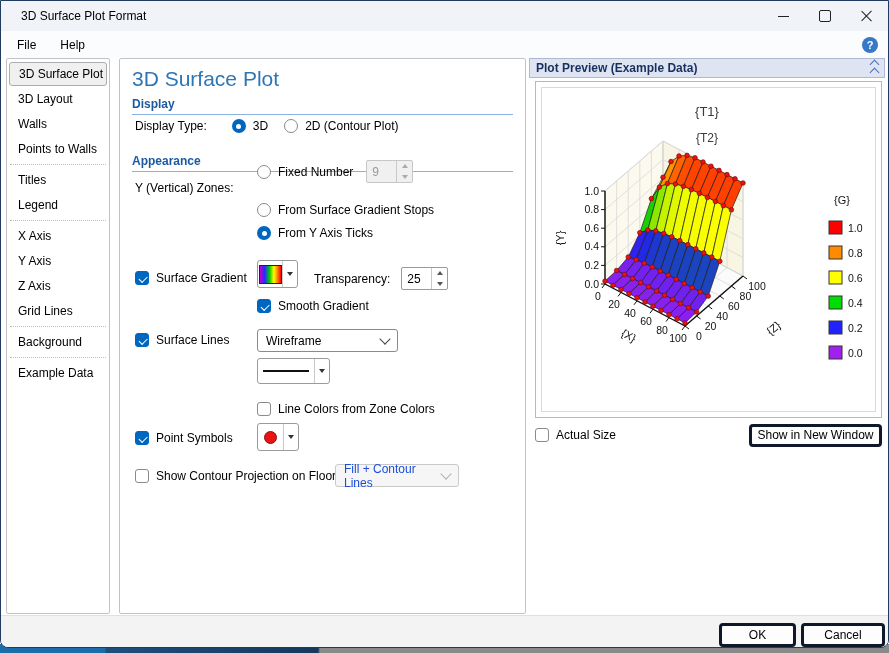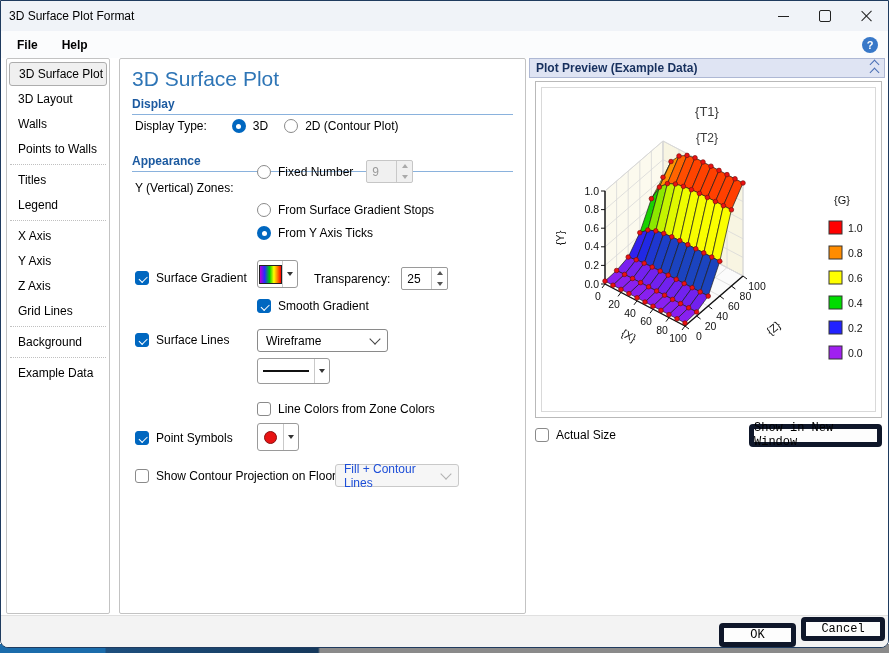--- a/index.html
+++ b/index.html
@@ -5,29 +5,29 @@
   html,body{margin:0;padding:0;}
   body{width:889px;height:653px;position:relative;overflow:hidden;
        font-family:"Liberation Sans",sans-serif;font-size:12px;color:#000;background:#fff;}
   
   .bottom-strip{position:absolute;left:0;top:644px;width:889px;height:9px;
     background:linear-gradient(90deg,#1b6cab 0,#1b6cab 105px,#1d4f7e 106px,#16395c 318px,#8a8a8a 320px,#8a8a8a 100%);}
   
   .window{position:absolute;left:0;top:0;width:887px;height:646px;background:#fff;
     border:1px solid #1f3b5f;border-radius:0 0 8px 8px;overflow:hidden;}
   .titlebar{height:30px;background:#f0f3f8;display:flex;align-items:center;}
-  .title-text{padding-left:8px;flex:1;}
+  .title-text{padding-left:20px;flex:1;}
   .win-btn{width:42px;height:30px;display:flex;align-items:center;justify-content:center;}
   .glyph-min{width:11px;height:1px;background:#222;}
   .glyph-max{width:10px;height:10px;border:1.2px solid #222;border-radius:2px;}
   .glyph-close{position:relative;width:12px;height:12px;}
   .glyph-close::before,.glyph-close::after{content:"";position:absolute;left:5px;top:-1px;width:1.4px;height:14px;background:#222;}
   .glyph-close::before{transform:rotate(45deg);} .glyph-close::after{transform:rotate(-45deg);}
   .menubar{height:27px;display:flex;align-items:center;padding:0 10px 0 16px;background:#fbfcfd;}
-  .menu-item{margin-right:24px;font-weight:bold;}
+  .menu-item{margin-right:24px;}
   .menu-spacer{flex:1;}
   .help-badge{width:16px;height:16px;border-radius:50%;background:#3878c8;color:#fff;
     font-size:11px;font-weight:bold;display:flex;align-items:center;justify-content:center;}
   
   .sidebar{position:absolute;left:5px;top:57px;width:104px;height:556px;background:#fff;
     border:1px solid #c3c3c3;border-radius:2px;padding-top:2px;box-sizing:border-box;}
   .side-item{height:24px;line-height:24px;padding-left:9px;margin:1px 2px;cursor:default;white-space:nowrap;}
   .side-item.selected{background:#f0f0f0;border:1px solid #adadad;border-radius:3px;height:22px;line-height:22px;}
   .side-sep{border-top:1px dotted #c0c0c0;margin:3px 3px;}
   
@@ -75,30 +75,30 @@
   .preview-hdr{position:absolute;left:0;top:0;right:0;height:20px;background:#dfe4f3;border:1px solid #aeb8d4;
     box-sizing:border-box;display:flex;align-items:center;padding:0 6px;color:#17305e;font-weight:bold;}
   .preview-hdr .sp{flex:1;}
   .collapse-ic{display:flex;flex-direction:column;gap:1px;}
   .collapse-ic i{width:6px;height:6px;border-left:1.7px solid #4a6fb5;border-top:1.7px solid #4a6fb5;transform:rotate(45deg);display:block;}
   .preview-box{position:absolute;left:6px;right:3px;top:23px;height:337px;border:1px solid #b9b9b9;
     background:#fff;padding:5px;box-sizing:border-box;}
   .preview-inner{width:100%;height:100%;border:1px solid #d9d9d9;box-sizing:border-box;}
   .preview-inner svg{display:block;}
   .actual-row{position:absolute;left:6px;right:3px;top:364px;height:26px;display:flex;align-items:center;gap:7px;}
-  .btn{background:#fdfdfd;border:5px solid #0f172a;border-radius:4px;display:flex;align-items:center;
-    justify-content:center;box-sizing:border-box;font-family:Liberation Mono, monospace;}
+  .btn{background:#fdfdfd;border:3px solid #0f172a;border-radius:4px;display:flex;align-items:center;
+    justify-content:center;box-sizing:border-box;}
   .show-btn{margin-left:auto;width:133px;height:23px;}
   .info-box{position:absolute;left:0;right:0;top:393px;height:162px;border:1px solid #c3c3c3;
     background:#fff;box-sizing:border-box;padding:10px 12px;}
   .info-title{font-weight:bold;margin-bottom:12px;}
   
   .footer{position:absolute;left:0;right:0;top:614px;height:32px;background:#f3f3f3;border-top:1px solid #e0e0e0;}
   .ok-btn{position:absolute;left:718px;top:7px;width:77px;height:24px;}
-  .cancel-btn{position:absolute;left:800px;top:1px;width:84px;height:24px;}
+  .cancel-btn{position:absolute;left:800px;top:7px;width:84px;height:24px;}
 </style>
 </head>
 <body>
 
 <div class="bottom-strip"></div>
 
 <div class="window">
 
   <div class="titlebar">
     <div class="title-text">3D Surface Plot Format</div>
@@ -210,21 +210,21 @@
     </div>
     <div class="arow" style="top:240px;left:137px">
       <span class="checkbox on"></span>
       <span>Smooth Gradient</span>
     </div>
 
     <div class="arow" style="top:274px;left:15px">
       <span class="checkbox on"></span>
       <span>Surface Lines</span>
     </div>
-    <div class="dropdown" style="position:absolute;left:137px;top:270px;width:131px">
+    <div class="dropdown" style="position:absolute;left:137px;top:270px;width:141px">
       <span>Wireframe</span>
       <span class="chev"></span>
     </div>
     <div class="split-btn" style="position:absolute;left:137px;top:299px;width:73px;height:26px">
       <span class="content">
           <span class="line-swatch"></span>
         </span>
       <span class="caret">
           <i class="caret-tri"></i>
         </span>

